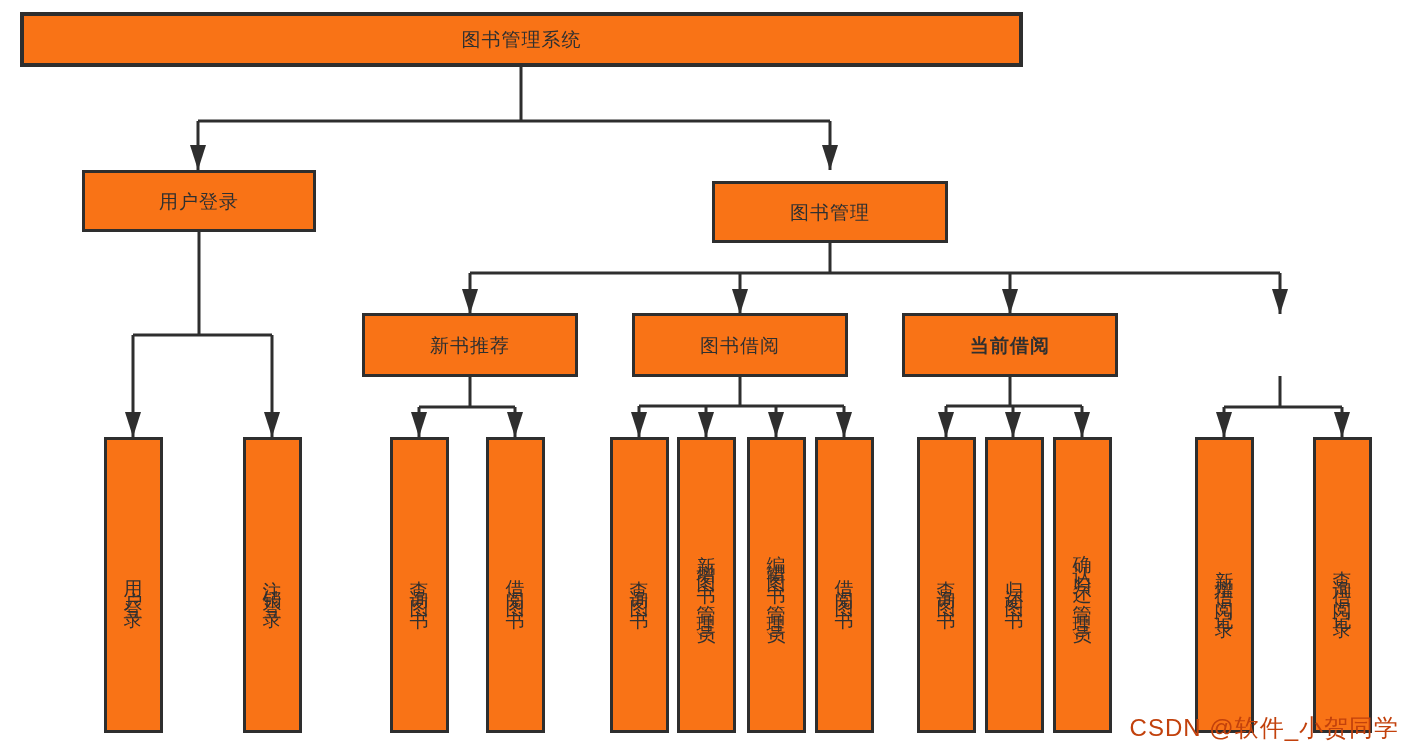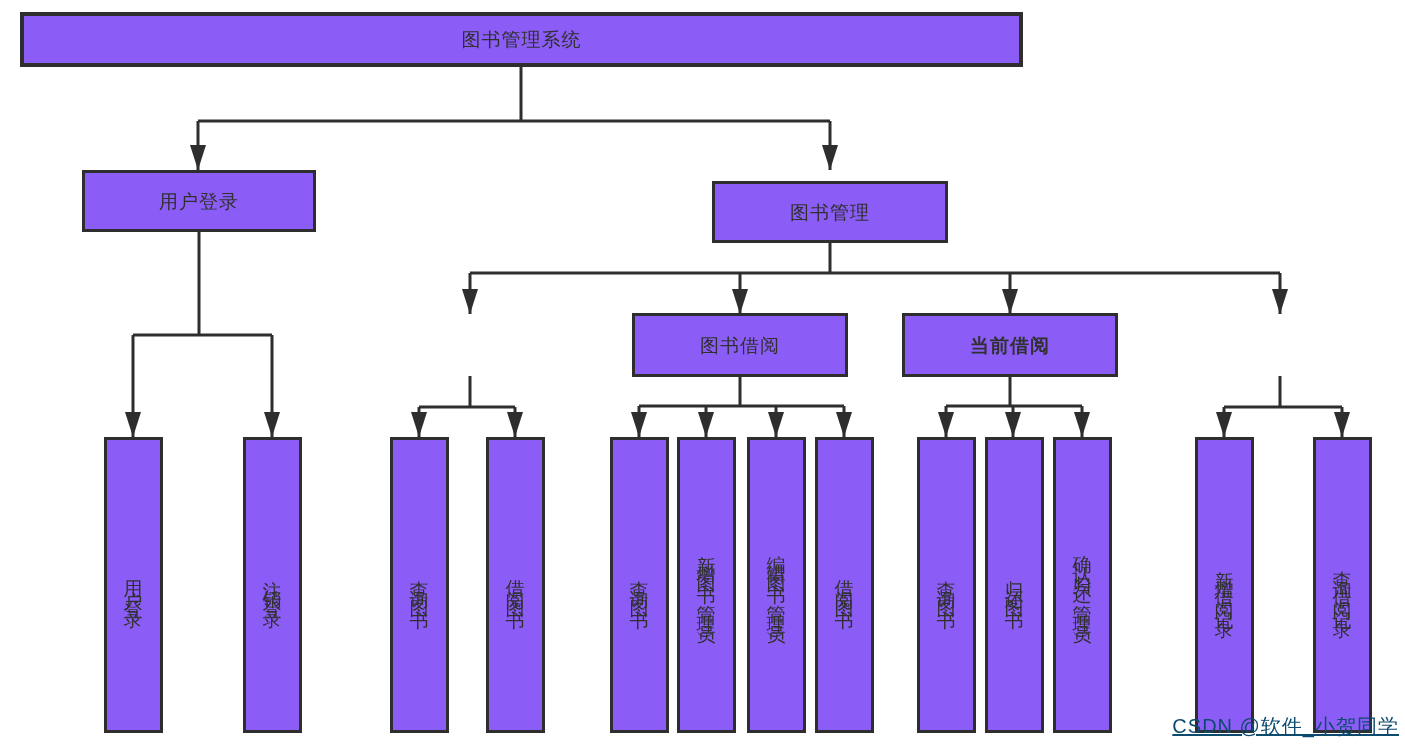--- a/index.html
+++ b/index.html
@@ -21,21 +21,21 @@
     left: 0;
     top: 0;
     width: 1405px;
     height: 747px;
     pointer-events: none;
   }
   .box {
     position: absolute;
     box-sizing: border-box;
     border: 3px solid #2e2e2e;
-    background: #8b5cf6;
+    background: #f97316;
     display: flex;
     align-items: center;
     justify-content: center;
     z-index: 1;
   }
   .box .h-label {
     font-size: 19px;
     line-height: 1;
     letter-spacing: 1px;
     color: #303030;
@@ -73,27 +73,26 @@
   .b-lf8  { left: 815px;  }
   .b-lf9  { left: 917px;  }
   .b-lf10 { left: 985px;  }
   .b-lf11 { left: 1053px; }
   .b-lf12 { left: 1195px; }
   .b-lf13 { left: 1313px; }
   .watermark {
     position: absolute;
     right: 6px;
     top: 714px;
-    font-size: 20px;
+    font-size: 24px;
     line-height: 1.2;
-    color: #0c4a6e;
+    color: #c2410c;
     letter-spacing: 1px;
     z-index: 2;
     white-space: nowrap;
-    text-decoration: underline;
   }
 </style>
 </head>
 <body>
 
 <div class="stage">
 
   <svg class="connectors" viewBox="0 0 1405 747" xmlns="http://www.w3.org/2000/svg">
     <path fill="none" stroke="#2e2e2e" stroke-width="3" d="M521 66 V121 M198 121 H830 M198 121 V170 M830 121 V170
          M199 231 V335 M133 335 H272 M133 335 V437 M272 335 V437
@@ -129,20 +128,23 @@
     <span class="h-label">图书管理系统</span>
   </div>
 
   <div class="box b-user-login">
     <span class="h-label">用户登录</span>
   </div>
   <div class="box b-book-mgmt">
     <span class="h-label">图书管理</span>
   </div>
 
+  <div class="box b-l3 b-new-rec">
+    <span class="h-label">新书推荐</span>
+  </div>
   <div class="box b-l3 b-book-borrow">
     <span class="h-label">图书借阅</span>
   </div>
   <div class="box b-l3 b-cur-borrow">
     <span class="h-label">当前借阅</span>
   </div>
 
   <div class="box b-leaf b-lf1">
     <span class="v-label">用户登录</span>
   </div>

